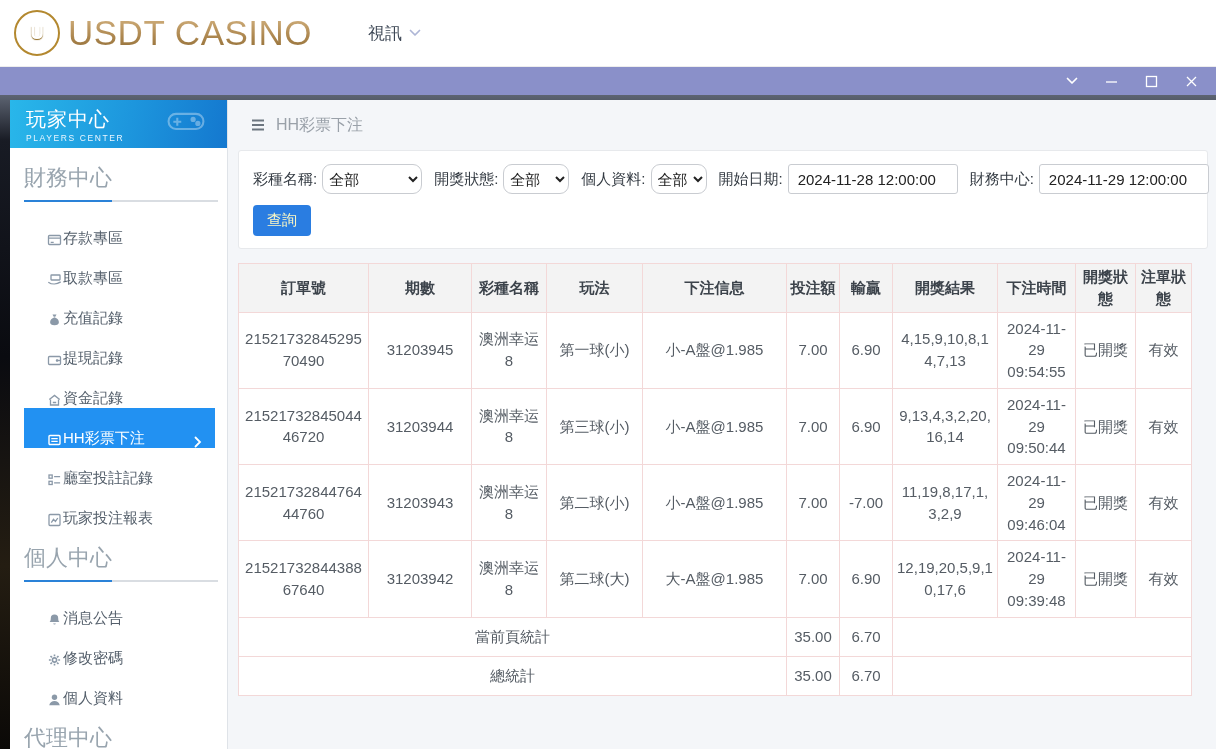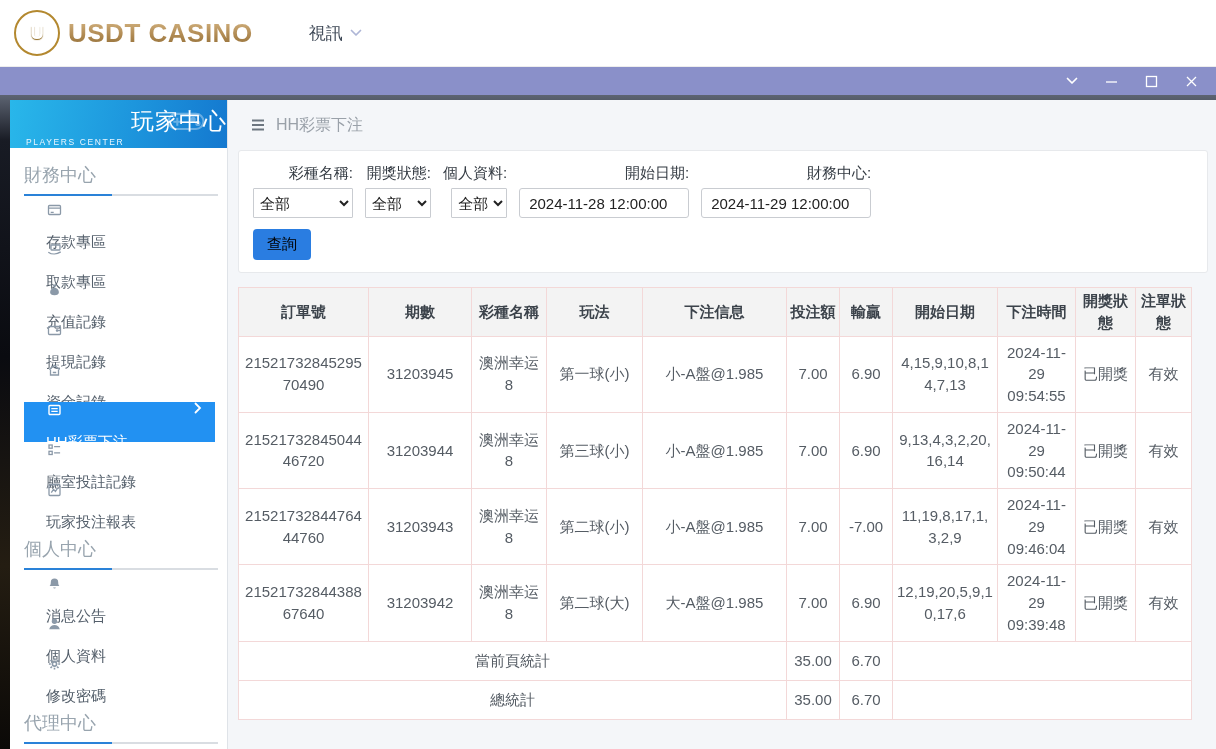--- a/index.html
+++ b/index.html
@@ -10,21 +10,21 @@
   
   .topbar { height:67px; background:#ffffff; display:flex; align-items:center;
     border-bottom:1px solid #ededed; }
   .logo-wrap { display:flex; align-items:center; gap:8px; padding-left:14px; }
   .coin { width:46px; height:46px; border-radius:50%;
     background:radial-gradient(circle at 35% 30%, #fdf2c8, #e7c briefly 0), radial-gradient(circle at 35% 30%, #fdf2c8 10%, #d9ab4e 55%, #a9781f 100%);
     border:2px solid #b3882f; display:flex; align-items:center; justify-content:center; }
   .coin-inner { width:30px; height:30px; border-radius:50%; border:2px solid #fff;
     display:flex; align-items:center; justify-content:center;
     color:#fff; font-weight:bold; font-size:19px; text-shadow:0 1px 1px #8a6418; }
-  .brand { font-size:26px; font-weight:bold; letter-spacing:.5px;
+  .brand { font-size:35px; font-weight:normal; letter-spacing:.5px;
     background:linear-gradient(180deg,#d8b887 0%,#b08a52 55%,#8d6a33 100%);
     -webkit-background-clip:text; background-clip:text; color:transparent; }
   .nav { display:flex; margin-left:56px; gap:63px;flex-direction:column; }
   .nav-item { display:flex; align-items:center; gap:7px; cursor:pointer; }
   .nav-label { font-size:17px; color:#3c4654; }
   .nav-caret { color:#aeb6d6; display:flex; }
 
   
   .titlebar { height:28px; background:#8a90c9; display:flex; align-items:center;
     justify-content:flex-end; gap:27px; padding-right:18px; }
@@ -32,55 +32,55 @@
 
   
   .workspace { height:654px; display:flex; padding:5px 0 0 10px;
     background:linear-gradient(180deg,#5d6472 0%,#181b24 7%,#0a0b10 40%,#241d12 72%,#0b0907 100%); }
 
   
   .sidebar { width:218px; background:#ffffff; border-right:1px solid #dfe3e8;
     flex-shrink:0; overflow:hidden; }
   .banner { height:48px; padding:6px 0 0 16px; position:relative; overflow:hidden;
     background:linear-gradient(100deg,#29b7ea 0%,#1d96dd 55%,#1478cf 100%); }
-  .banner-title { color:#fff; font-size:23px; letter-spacing:1px;text-align:right; }
+  .banner-title { color:#fff; font-size:20px; letter-spacing:1px; }
   .banner-sub { color:#eaf6ff; font-size:8.5px; letter-spacing:1.6px; }
   .banner-icon { position:absolute; right:22px; top:8px; color:#ffffff; opacity:.35; }
-  .sec-title { margin:15px 0 0 14px; font-size:18px; color:#98a4ae; }
+  .sec-title { margin:15px 0 0 14px; font-size:22px; color:#98a4ae; }
   .sec-underline { margin:7px 0 6px 14px; width:194px; height:2px; background:#d9dde2; }
   .sec-underline i { display:block; width:88px; height:2px; background:#2a82d8; }
   .side-item { height:40px; margin:0 12px 0 14px; padding-left:22px;
-    display:flex; align-items:flex-start; gap:15px; cursor:pointer; position:relative;flex-direction:column; }
+    display:flex; align-items:flex-end; gap:0; cursor:pointer; position:relative; }
   .side-item .s-icon { color:#8b99a8; display:flex; width:17px; justify-content:center; }
   .side-item .s-label { font-size:15px; color:#545f6b; }
   .side-item.active { background:#2291f2; }
   .side-item.active .s-icon { color:#ffffff; }
   .side-item.active .s-label { color:#ffffff; }
   .side-item .s-arrow { position:absolute; right:13px; color:#ffffff; display:flex; }
 
   
   .main { flex:1; background:#f4f6f9; overflow:hidden; padding:0 8px 0 10px; }
   .crumb { height:50px; display:flex; align-items:center; gap:10px; padding-left:12px; }
   .crumb-icon { color:#6d7680; display:flex; }
   .crumb-title { font-size:16px; color:#9aa1a9; }
 
   .card { background:#ffffff; border:1px solid #e7e9ec; border-radius:3px; }
   .filter-card { padding:13px 14px 12px 14px; }
   .filter-row { display:flex; align-items:center; gap:12px; flex-wrap:nowrap; }
-  .f-group { display:flex; align-items:flex-end; gap:5px;flex-direction:column; }
+  .f-group { display:flex; align-items:center; gap:5px; }
   .f-label { font-size:15px; color:#333a42; white-space:nowrap; }
   select { height:30px; font-size:15px; color:#222; border:1px solid #c9ccd1;
-    border-radius:1px; background:#fff; padding:0 2px;
+    border-radius:9px; background:#fff; padding:0 2px;
     font-family:"Liberation Sans","DejaVu Sans",sans-serif; }
   .sel-lottery { width:100px; } .sel-draw { width:66px; } .sel-order { width:56px; }
   .f-input { height:30px; width:170px; font-size:15px; color:#222; padding:12px 9px;
     border:1px solid #c9ccd1; border-radius:3px;
     font-family:"Liberation Sans","DejaVu Sans",sans-serif; }
   .query-btn { margin-top:11px; height:31px; min-width:57px; padding:2px 14px;
-    background:#2a7de1; color:#000000; font-size:15px; border:none; border-radius:4px;
+    background:#2a7de1; color:#fef9c3; font-size:15px; border:none; border-radius:4px;
     cursor:pointer; font-family:Liberation Sans, sans-serif; }
 
   
   .bet-table { margin-top:14px; border-collapse:collapse; table-layout:fixed;
     width:953px; background:#fff; }
   .bet-table th, .bet-table td { border:1px solid #f3d8d8; text-align:center;
     font-size:15px; line-height:1.45; }
   .bet-table th { background:#f3f3f3; color:#3c434b; font-weight:bold;
     height:40px; padding:2px 1px; }
   .bet-table td { color:#555c64; padding:5px 3px; height:56px; }
@@ -308,38 +308,38 @@
                 <path d="M8 2.6a3.7 3.7 0 0 1 3.7 3.7c0 2.3.6 3.1 1.2 3.7H3.1c.6-.6 1.2-1.4 1.2-3.7A3.7 3.7 0 0 1 8 2.6z"></path>
                 <path d="M6.6 11.6a1.5 1.5 0 0 0 2.8 0z"></path>
               </g>
             </svg>
           </span>
           <span class="s-label">消息公告</span>
         </div>
         <div class="side-item">
           <span class="s-icon">
             <svg width="17" height="16" viewBox="0 0 16 16">
+              <g stroke="currentColor" stroke-width="1.6" fill="none">
+                <circle cx="8" cy="8" r="2.1"></circle>
+                <path d="M8 2.4v1.9M8 11.7v1.9M2.4 8h1.9M11.7 8h1.9M4 4l1.4 1.4M10.6 10.6 12 12M12 4l-1.4 1.4M5.4 10.6 4 12"></path>
+              </g>
+            </svg>
+          </span>
+          <span class="s-label">修改密碼</span>
+        </div>
+        <div class="side-item">
+          <span class="s-icon">
+            <svg width="17" height="16" viewBox="0 0 16 16">
               <g fill="currentColor">
                 <circle cx="8" cy="5.2" r="2.7"></circle>
                 <path d="M2.7 13.2c.8-3.1 2.9-4.3 5.3-4.3s4.5 1.2 5.3 4.3z"></path>
               </g>
             </svg>
           </span>
           <span class="s-label">個人資料</span>
-        </div>
-        <div class="side-item">
-          <span class="s-icon">
-            <svg width="17" height="16" viewBox="0 0 16 16">
-              <g stroke="currentColor" stroke-width="1.6" fill="none">
-                <circle cx="8" cy="8" r="2.1"></circle>
-                <path d="M8 2.4v1.9M8 11.7v1.9M2.4 8h1.9M11.7 8h1.9M4 4l1.4 1.4M10.6 10.6 12 12M12 4l-1.4 1.4M5.4 10.6 4 12"></path>
-              </g>
-            </svg>
-          </span>
-          <span class="s-label">修改密碼</span>
         </div>
         <div class="sec-title">代理中心</div>
         <div class="sec-underline">
           <i></i>
         </div>
       </div>
   </div>
 
   <div class="main">
 
@@ -394,21 +394,21 @@
       </colgroup>
       <thead>
         <tr id="table-header-row">
             <th>訂單號</th>
             <th>期數</th>
             <th>彩種名稱</th>
             <th>玩法</th>
             <th>下注信息</th>
             <th>投注額</th>
             <th>輸贏</th>
-            <th>開始日期</th>
+            <th>開獎結果</th>
             <th>下注時間</th>
             <th>開獎狀態</th>
             <th>注單狀態</th>
           </tr>
       </thead>
       <tbody id="table-body">
           <tr>
             <td class="wrap">2152173284529570490</td>
             <td>31203945</td>
             <td>澳洲幸运8</td>

